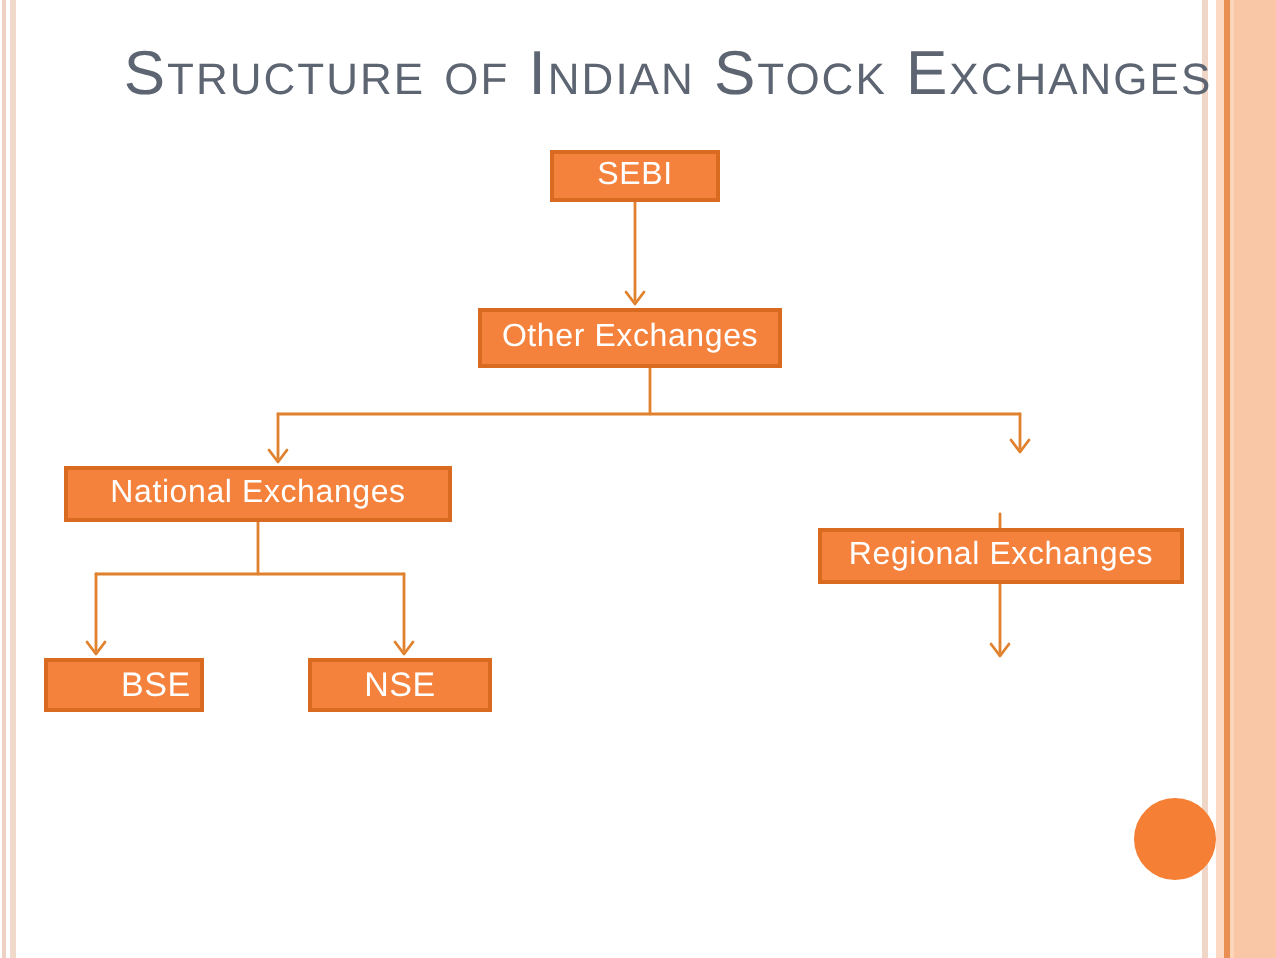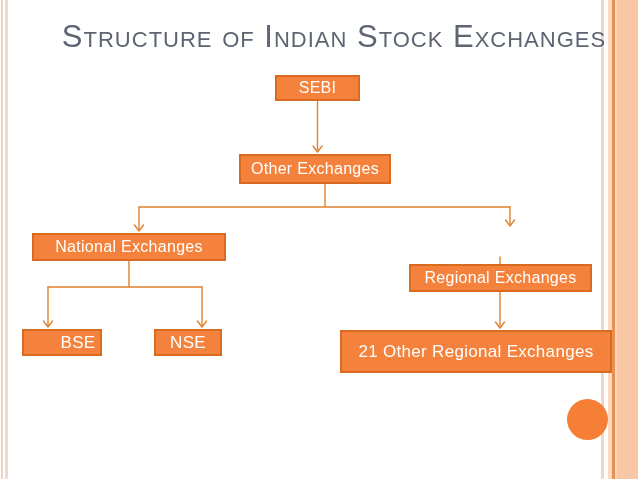--- a/index.html
+++ b/index.html
@@ -54,21 +54,21 @@
     background: #f5823c; border: 2px solid #d96b20;
     color: #ffffff; letter-spacing: 0.3px;
     display: flex; align-items: center; justify-content: center;
     font-size: 16px; text-align: center; white-space: nowrap;
   }
   .n-sebi     { left: 275px; top: 75px;  width: 85px;  height: 26px; }
   .n-stock    { left: 239px; top: 154px; width: 152px; height: 30px; }
   .n-national { left: 20px;  top: 233px; width: 194px; height: 28px; margin-left: 12px; }
   .n-regional { left: 409px; top: 228px; width: 183px; height: 28px; margin-top: 36px; }
   .n-bse      { left: 22px;  top: 329px; width: 80px;  height: 27px; font-size: 17px; padding-left: 32px; }
-  .n-nse      { left: 154px; top: 329px; width: 68px;  height: 27px; font-size: 17px; }
+  .n-nse      { left: 154px; top: 329px; width: 92px;  height: 27px; font-size: 17px; }
   .n-other    { left: 340px; top: 330px; width: 272px; height: 43px; font-size: 17px; }
 </style>
 </head>
 <body>
 
 <div class="slide">
 
   <div class="stripe stripe-l1"></div>
   <div class="stripe stripe-l2"></div>
   <div class="stripe stripe-r1"></div>
@@ -105,15 +105,14 @@
   <div class="node n-stock">Other Exchanges</div>
 
   <div class="node n-national">National Exchanges</div>
 
   <div class="node n-regional">Regional Exchanges</div>
 
   <div class="node n-bse">BSE</div>
 
   <div class="node n-nse">NSE</div>
 
-  <div class="node n-other">21 Other Regional Exchanges</div>
 
 </div>
 
 </body></html>

